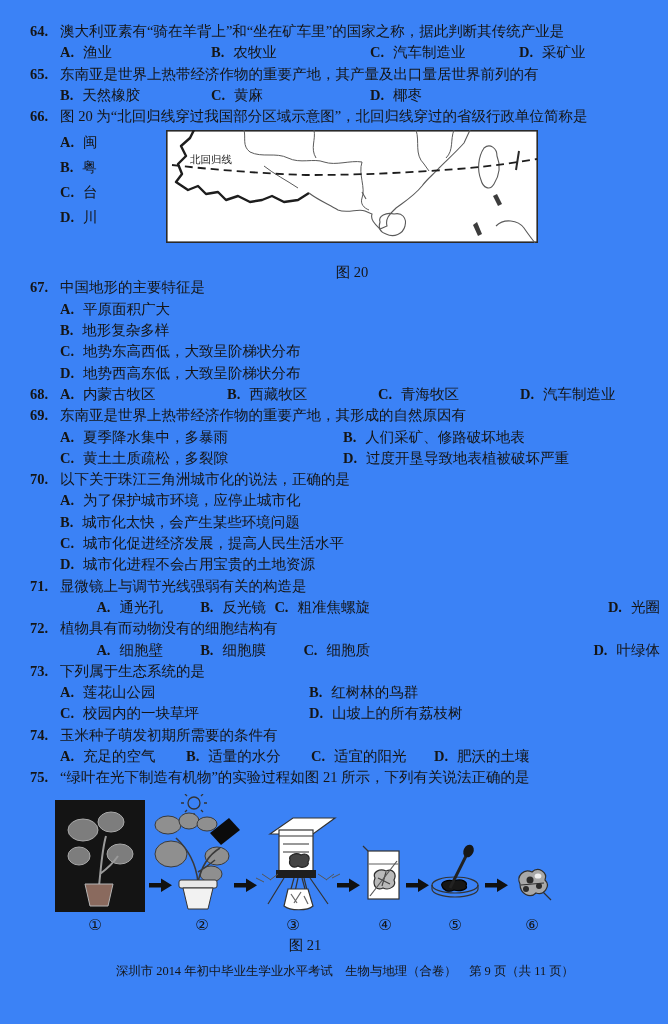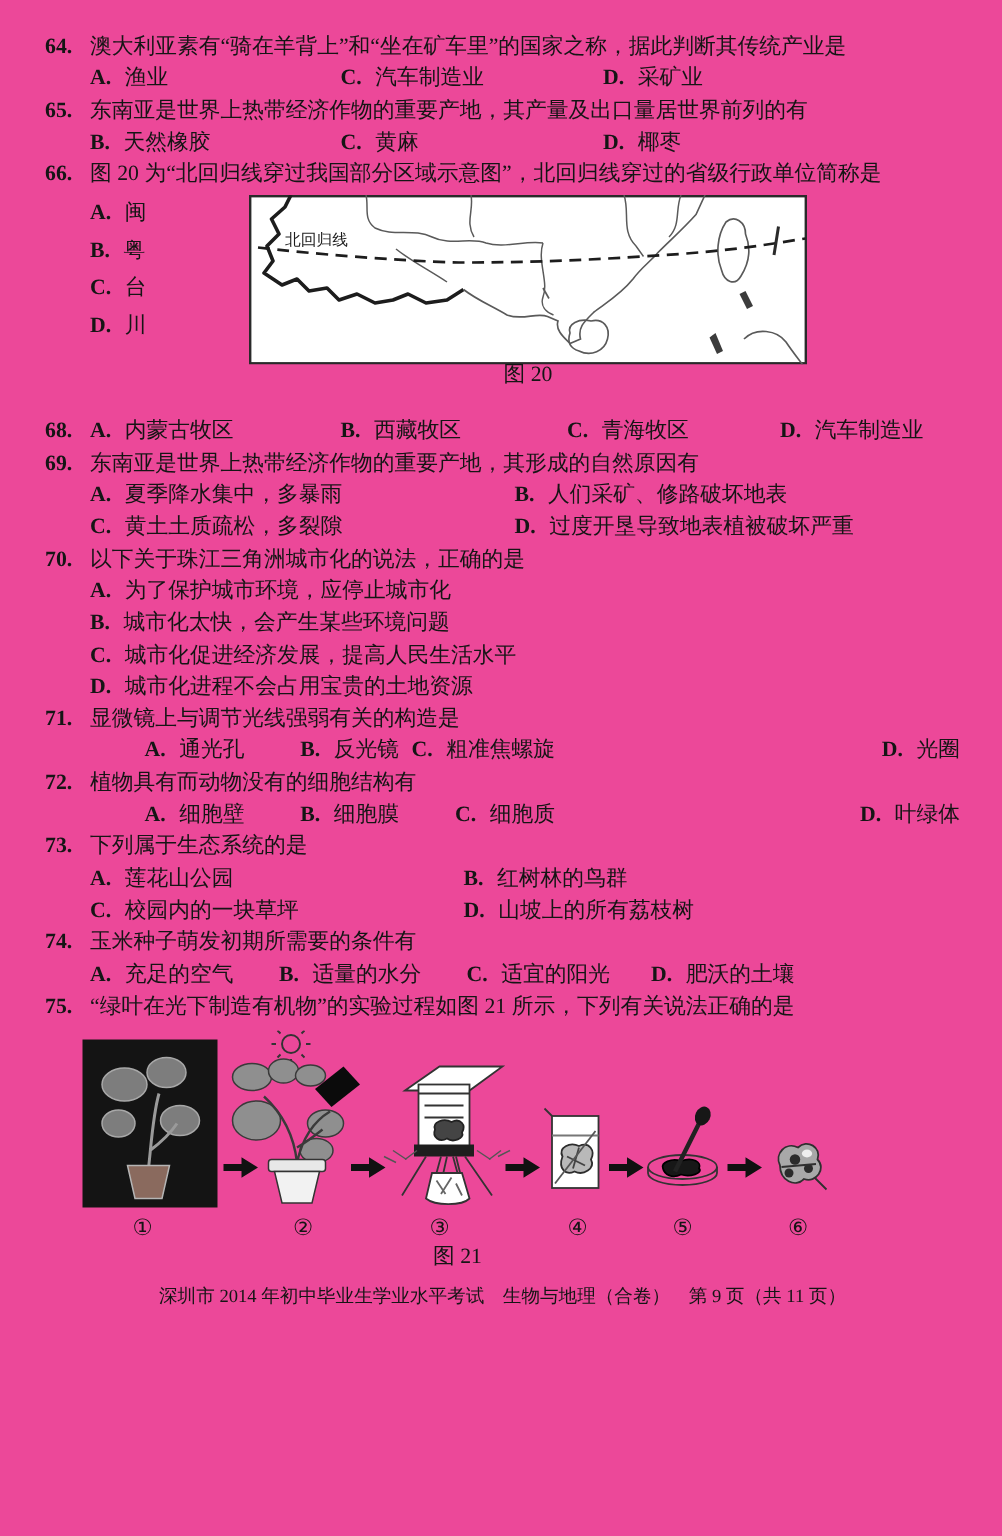--- a/index.html
+++ b/index.html
@@ -1,54 +1,55 @@
 <!DOCTYPE html>
 <html><head>
 <meta charset="utf-8">
 <style>
   html,body{margin:0;padding:0;background:#fff;}
-  .page{position:relative;width:668px;height:1024px;overflow:hidden;background:#ec4899;color:#151515;
+  .page{position:relative;width:668px;height:1024px;overflow:hidden;background:#3b82f6;color:#151515;
         font-family:"Liberation Serif","DejaVu Serif",serif;font-size:14.5px;line-height:21.3px;
-        box-sizing:border-box;padding:21px 28px 0 30px;}
+        box-sizing:border-box;padding:21px 8px 0 30px;}
   .q{display:flex;}
   .qn{flex:0 0 30px;font-weight:700;}
   .qb{flex:1;min-width:0;}
   .orow{display:grid;}
   .opt b{font-weight:700;margin-right:9px;}
-  .r4a{grid-template-columns:151px 159px 149px 1fr;gap:16px;}
+  .r4a{grid-template-columns:151px 159px 149px 1fr;}
   .r4b{grid-template-columns:167px 151px 142px 1fr;}
   .r4c{grid-template-columns:103px 103px 104px 1fr;text-align:right;}
   .r4d{grid-template-columns:126px 125px 123px 1fr;}
   .r2a{grid-template-columns:283px 1fr;}
   .r2b{grid-template-columns:249px 1fr;}
   .ocol .opt{display:block;}
   .f20wrap{position:relative;height:150px;}
   .f20wrap .ocol{line-height:25px;padding-top:3px;}
   .map{position:absolute;left:106px;top:3px;}
-  .f20cap{position:absolute;left:106px;top:113px;width:372px;text-align:center;}
+  .f20cap{position:absolute;left:106px;top:135px;width:372px;text-align:center;}
   .fig21{position:relative;height:172px;}
   .f21svg{position:absolute;left:20px;top:5px;}
   .cn{position:absolute;top:126px;width:26px;text-align:center;font-size:15px;
       font-family:"DejaVu Sans","Liberation Sans",sans-serif;}
   .c1{left:52px}.c2{left:159px}.c3{left:250px}.c4{left:342px}.c5{left:412px}.c6{left:489px}
   .f21cap{position:absolute;left:245px;top:146px;width:60px;text-align:center;}
   .footer{text-align:center;font-size:12.4px;margin-top:0;}
   svg text{font-family:"Liberation Serif","DejaVu Sans",serif;}
 </style>
 </head>
 <body>
 
 <div class="page">
 
   <div class="q">
     <b class="qn">64.</b>
     <div class="qb">
       <div>澳大利亚素有“骑在羊背上”和“坐在矿车里”的国家之称，据此判断其传统产业是</div>
       <div class="orow r4a">
         <span class="opt"><b>A.</b><span>渔业</span></span>
+        <span class="opt"><b>B.</b><span>农牧业</span></span>
         <span class="opt"><b>C.</b><span>汽车制造业</span></span>
         <span class="opt"><b>D.</b><span>采矿业</span></span>
       </div>
     </div>
   </div>
 
   <div class="q">
     <b class="qn">65.</b>
     <div class="qb">
       <div>东南亚是世界上热带经济作物的重要产地，其产量及出口量居世界前列的有</div>
@@ -99,20 +100,32 @@
             <path d="M6,35 C40,39 100,44 140,45 C180,45 215,44 262,41 C295,39 320,37 352,32 L371,29"></path>
           </g>
           <path d="M353,21 L350,40" stroke="#2a2a2a" stroke-width="2" fill="none"></path>
           <text x="24" y="33" font-size="10.5" fill="#1c1c1c">北回归线</text>
         </svg>
         <div class="f20cap">图 20</div>
       </div>
     </div>
   </div>
 
+  <div class="q">
+    <b class="qn">67.</b>
+    <div class="qb">
+      <div>中国地形的主要特征是</div>
+      <div class="ocol">
+        <span class="opt"><b>A.</b><span>平原面积广大</span></span>
+        <span class="opt"><b>B.</b><span>地形复杂多样</span></span>
+        <span class="opt"><b>C.</b><span>地势东高西低，大致呈阶梯状分布</span></span>
+        <span class="opt"><b>D.</b><span>地势西高东低，大致呈阶梯状分布</span></span>
+      </div>
+    </div>
+  </div>
 
   <div class="q">
     <b class="qn">68.</b>
     <div class="qb">
       <div class="orow r4b">
         <span class="opt"><b>A.</b><span>内蒙古牧区</span></span>
         <span class="opt"><b>B.</b><span>西藏牧区</span></span>
         <span class="opt"><b>C.</b><span>青海牧区</span></span>
         <span class="opt"><b>D.</b><span>汽车制造业</span></span>
       </div>

